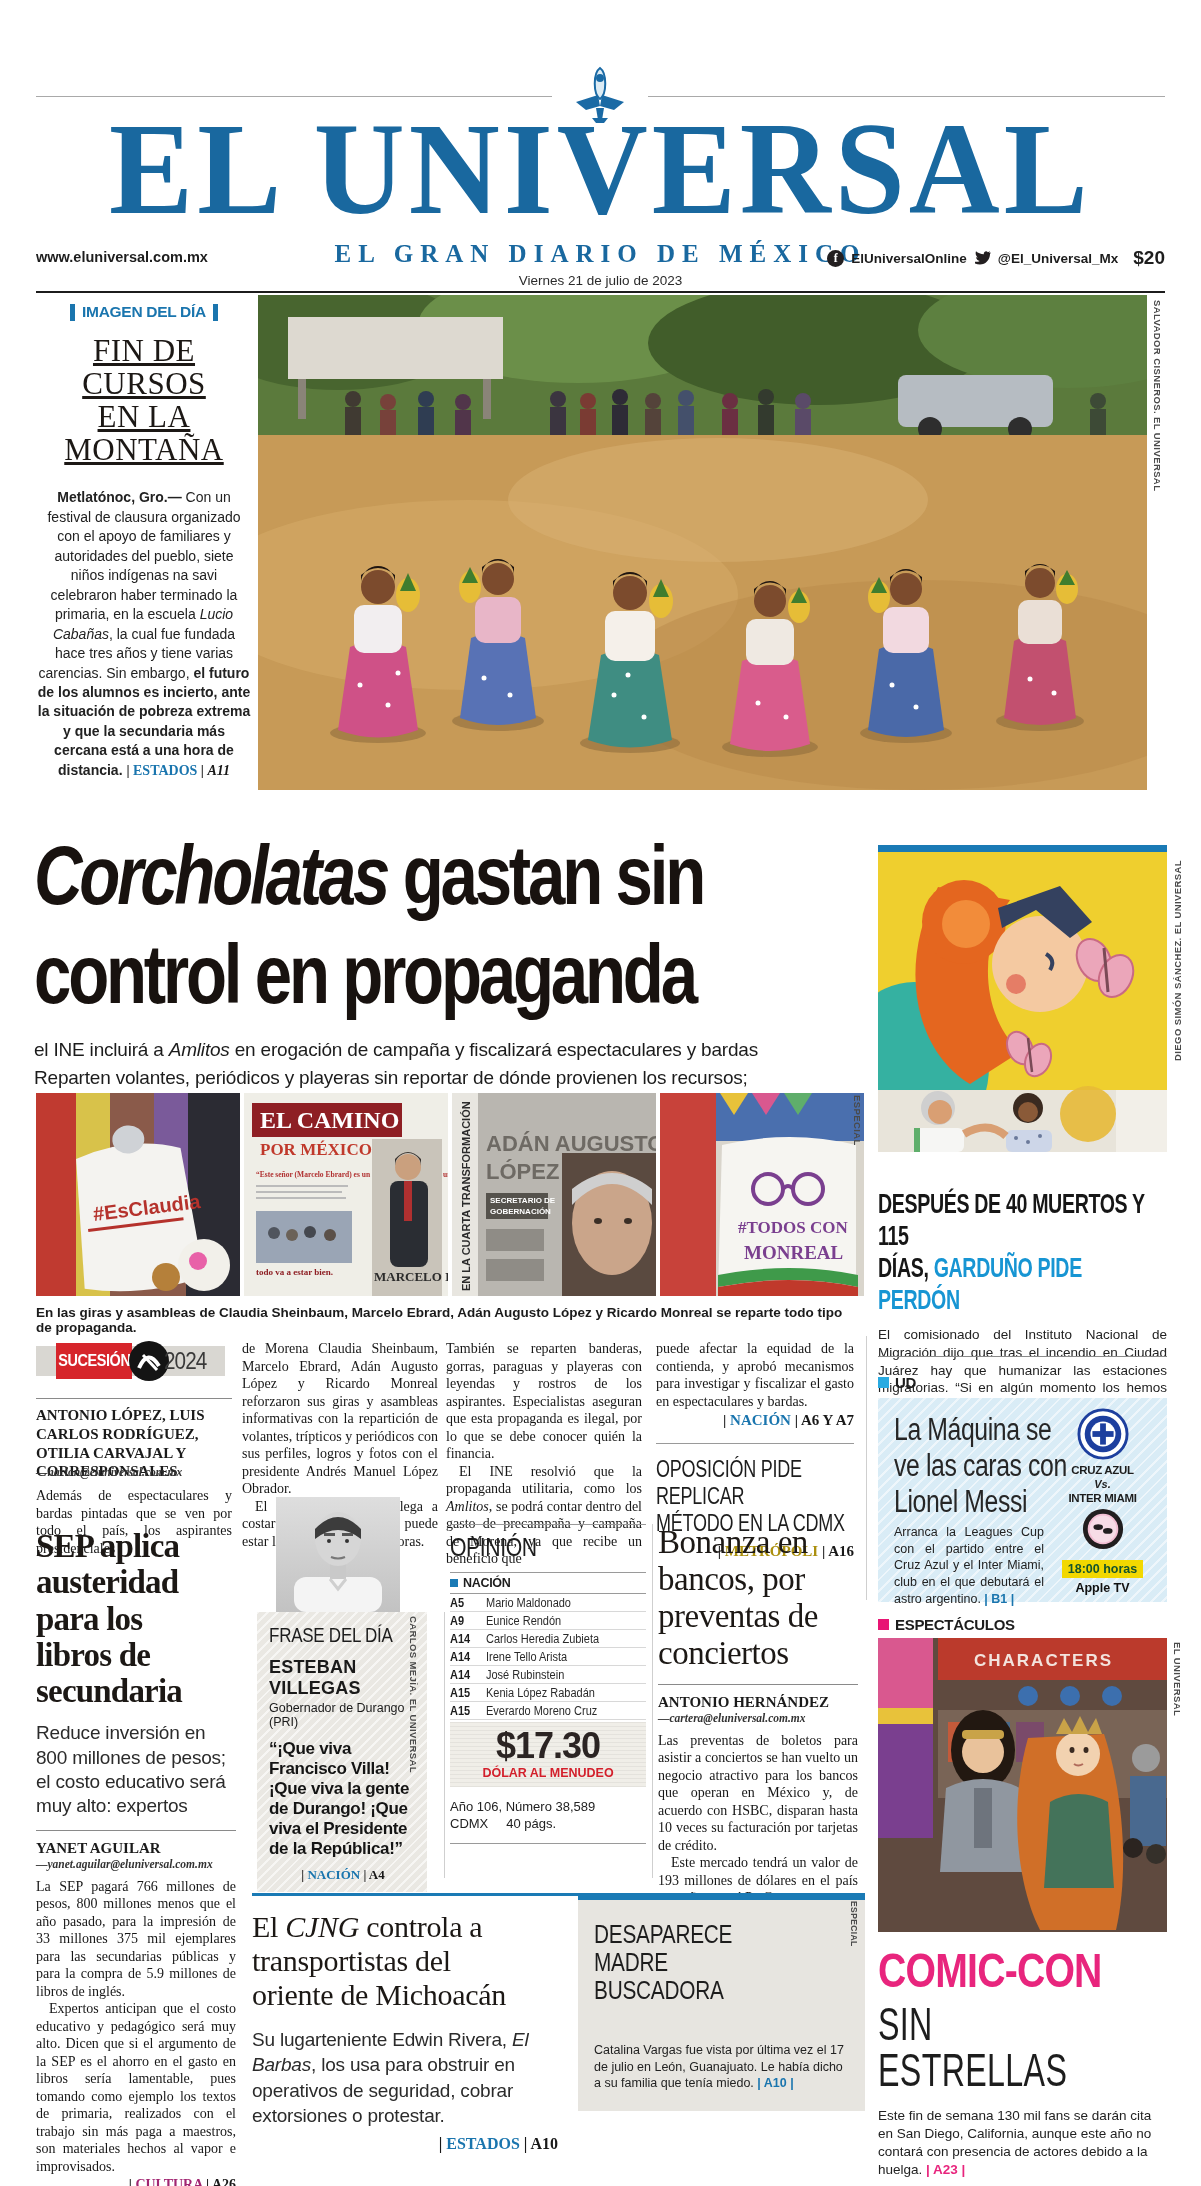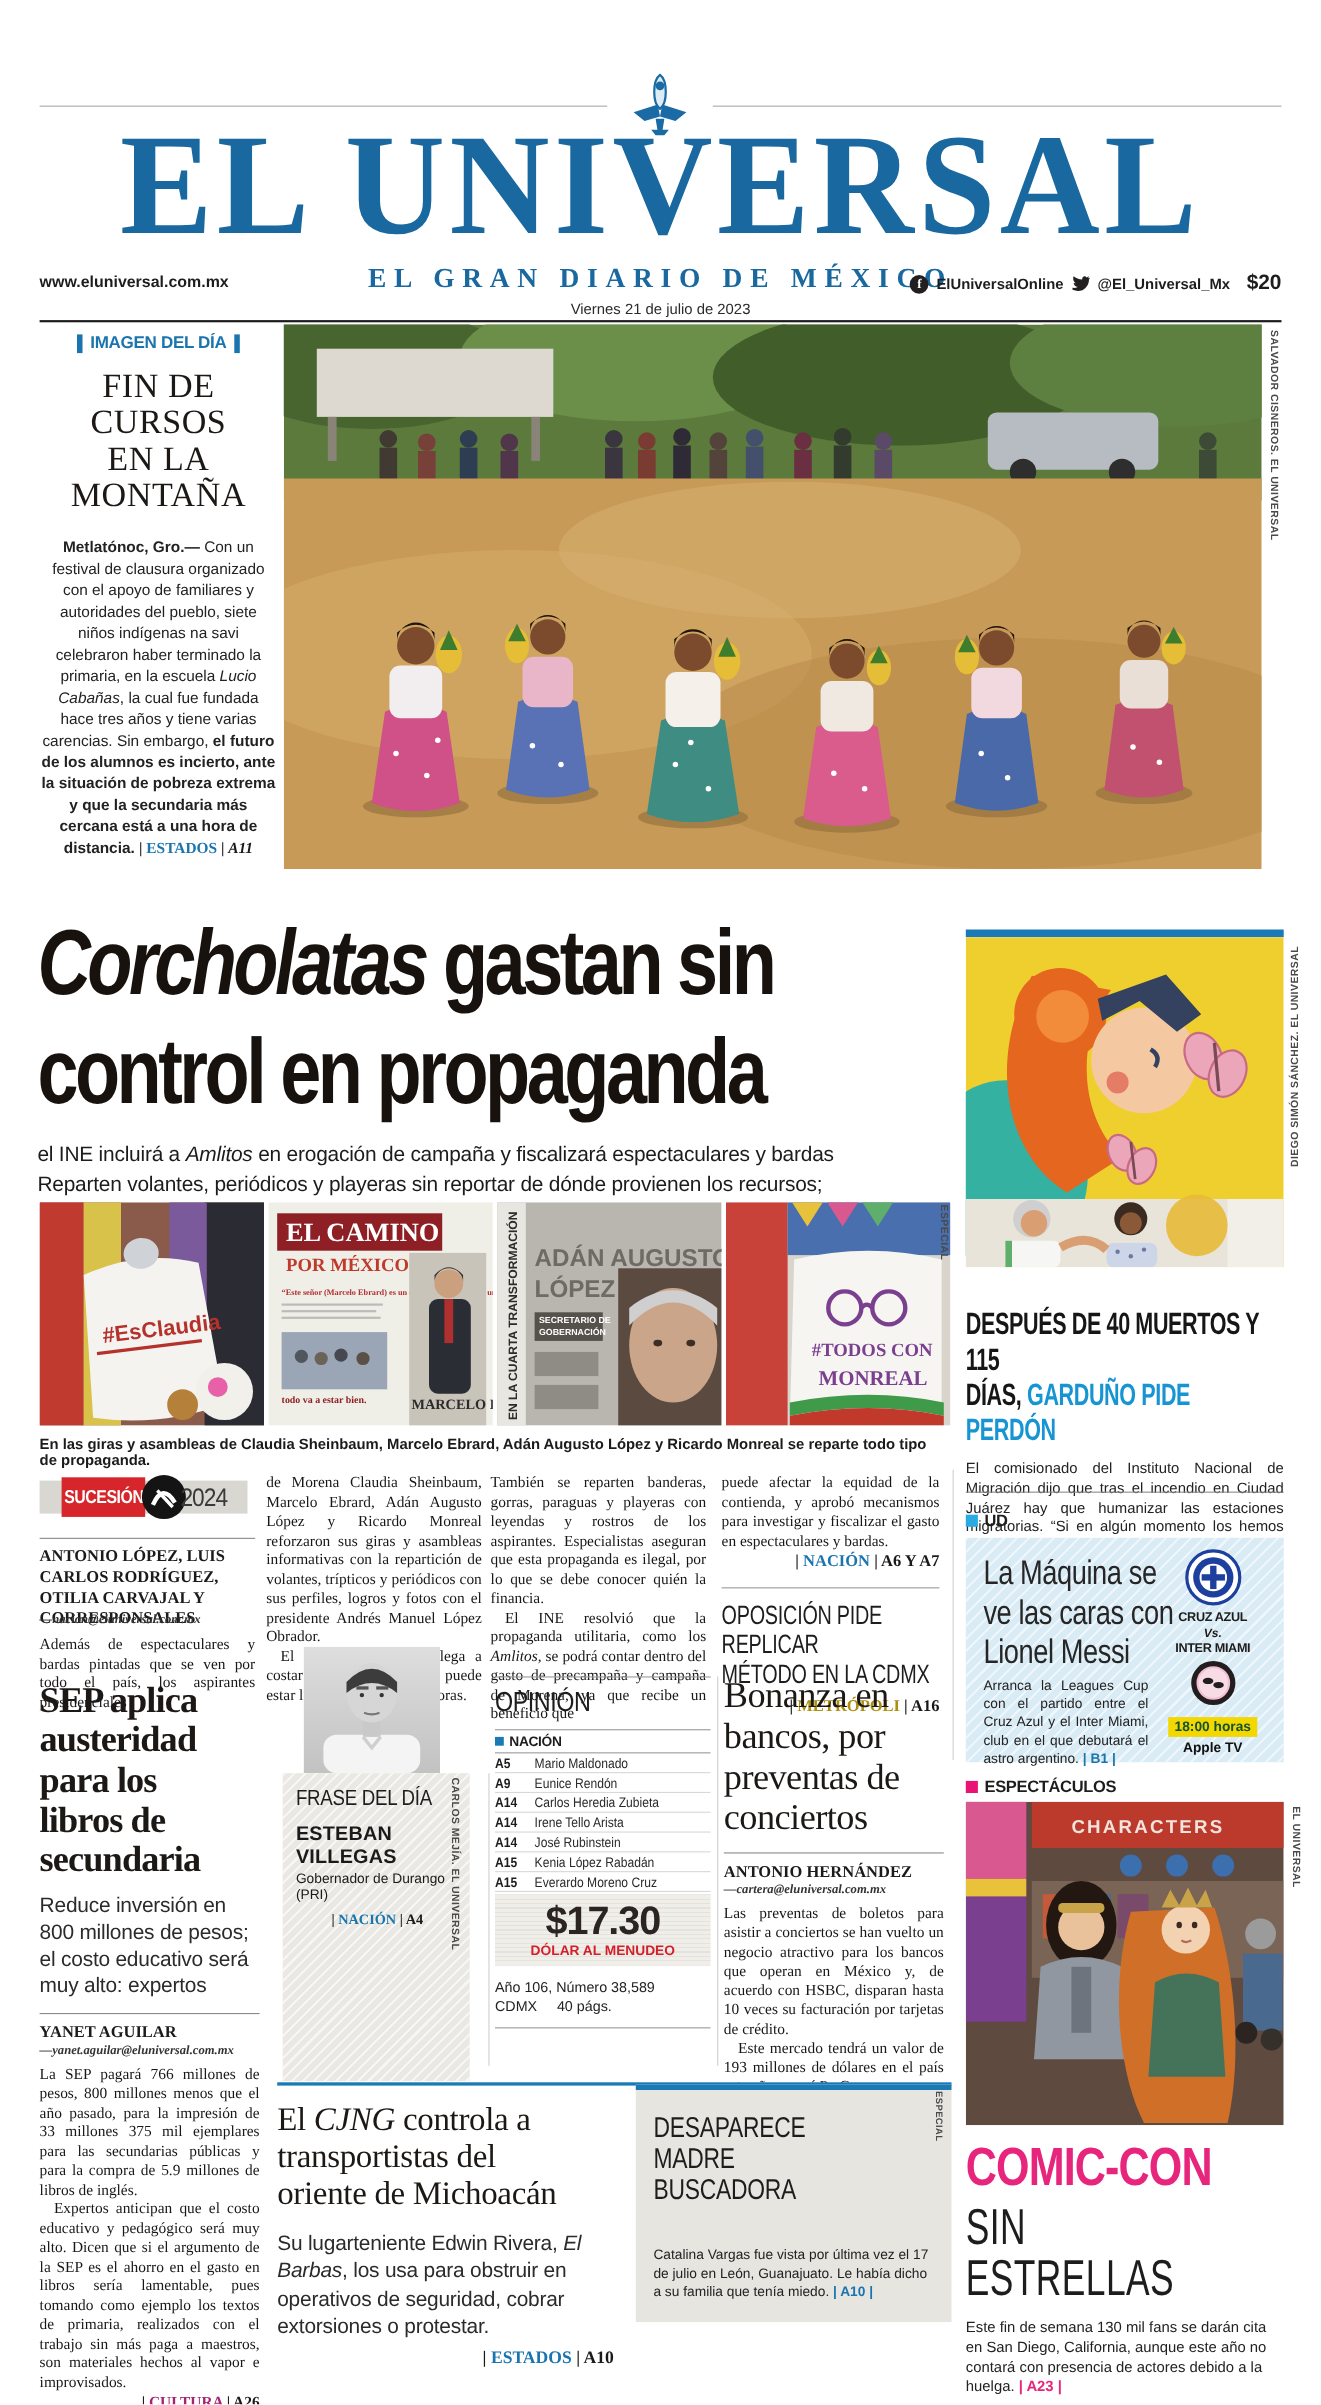--- a/index.html
+++ b/index.html
@@ -30,21 +30,21 @@
   .dateline{top:273px;left:0;width:1201px;text-align:center;font-size:13.5px;color:#2b2b2b;}
   .cx85{transform:scaleX(.85);transform-origin:left top;}
   .cx8{transform:scaleX(.8);transform-origin:left top;}
   .cx75{transform:scaleX(.75);transform-origin:left top;}
   .cx7{transform:scaleX(.7);transform-origin:left top;}
   
   .kicker{display:flex;align-items:center;justify-content:center;gap:7px;}
   .kbar{width:5px;height:17px;background:#1a75ae;}
   .ktext{font-size:15.5px;font-weight:bold;color:#1a75ae;letter-spacing:-.3px;}
   .fin-head{font-family:"Liberation Serif",serif;font-size:31px;line-height:1.06;letter-spacing:.5px;
-    color:#1c1815;text-align:center;}
+    color:#1c1815;text-align:center;text-decoration:underline;}
   .img-body{font-size:14px;line-height:1.39;text-align:center;color:#222;}
   .linkblue{color:#1a75ae;}
   .secline{font-family:"Liberation Serif",serif;font-weight:bold;font-size:14px;color:#191919;}
   .secline .pg{font-style:italic;}
   .gold{color:#ab8f0e;} .mag{color:#a12572;} .red{color:#d31f2b;}
   
   .h1{font-weight:bold;font-size:84px;line-height:1.18;letter-spacing:-4px;color:#18120f;width:900px;}
   .deck{font-size:19px;line-height:1.45;letter-spacing:-.2px;color:#1c1c1c;}
   .caption{font-size:13.5px;font-weight:bold;color:#1b1b1b;}
   
@@ -609,20 +609,26 @@
         <circle cx="71" cy="44" r="2" fill="#333"></circle>
       <path d="M55 60 Q62 63 69 60" stroke="#777" stroke-width="2" fill="none"></path>
       <path d="M54 82 L62 92 L70 82" fill="none" stroke="#cfcfcf" stroke-width="3"></path>
     </svg>
   </div>
   <div class="frasebox">
     <div class="frase-k cx85">FRASE DEL DÍA</div>
     <div class="b" style="font-size:18px;margin-top:10px;letter-spacing:.2px;">ESTEBAN VILLEGAS</div>
     <div style="font-size:12.5px;margin-top:2px;">Gobernador de Durango</div>
     <div style="font-size:12.5px;">(PRI)</div>
+    <div class="frase-quote preline" style="margin-top:10px;">“¡Que viva
+Francisco Villa!
+¡Que viva la gente
+de Durango! ¡Que
+viva el Presidente
+de la República!”</div>
     <div class="secline tc" style="margin-top:8px;font-size:13px;">
       <span>|</span> <span class="linkblue">NACIÓN</span> <span>|</span> <span>A4</span>
     </div>
   </div>
   <div class="vcred" style="top:1616px;left:408px;">CARLOS MEJÍA. EL UNIVERSAL</div>
 
   <div class="abs" style="top:1524px;left:450px;width:196px;">
     <div style="height:1px;background:#9a9a9a;"></div>
     <div class="op-title cx85" style="margin-top:8px;">OPINIÓN</div>
     <div style="height:1px;background:#9a9a9a;margin-top:10px;"></div>

